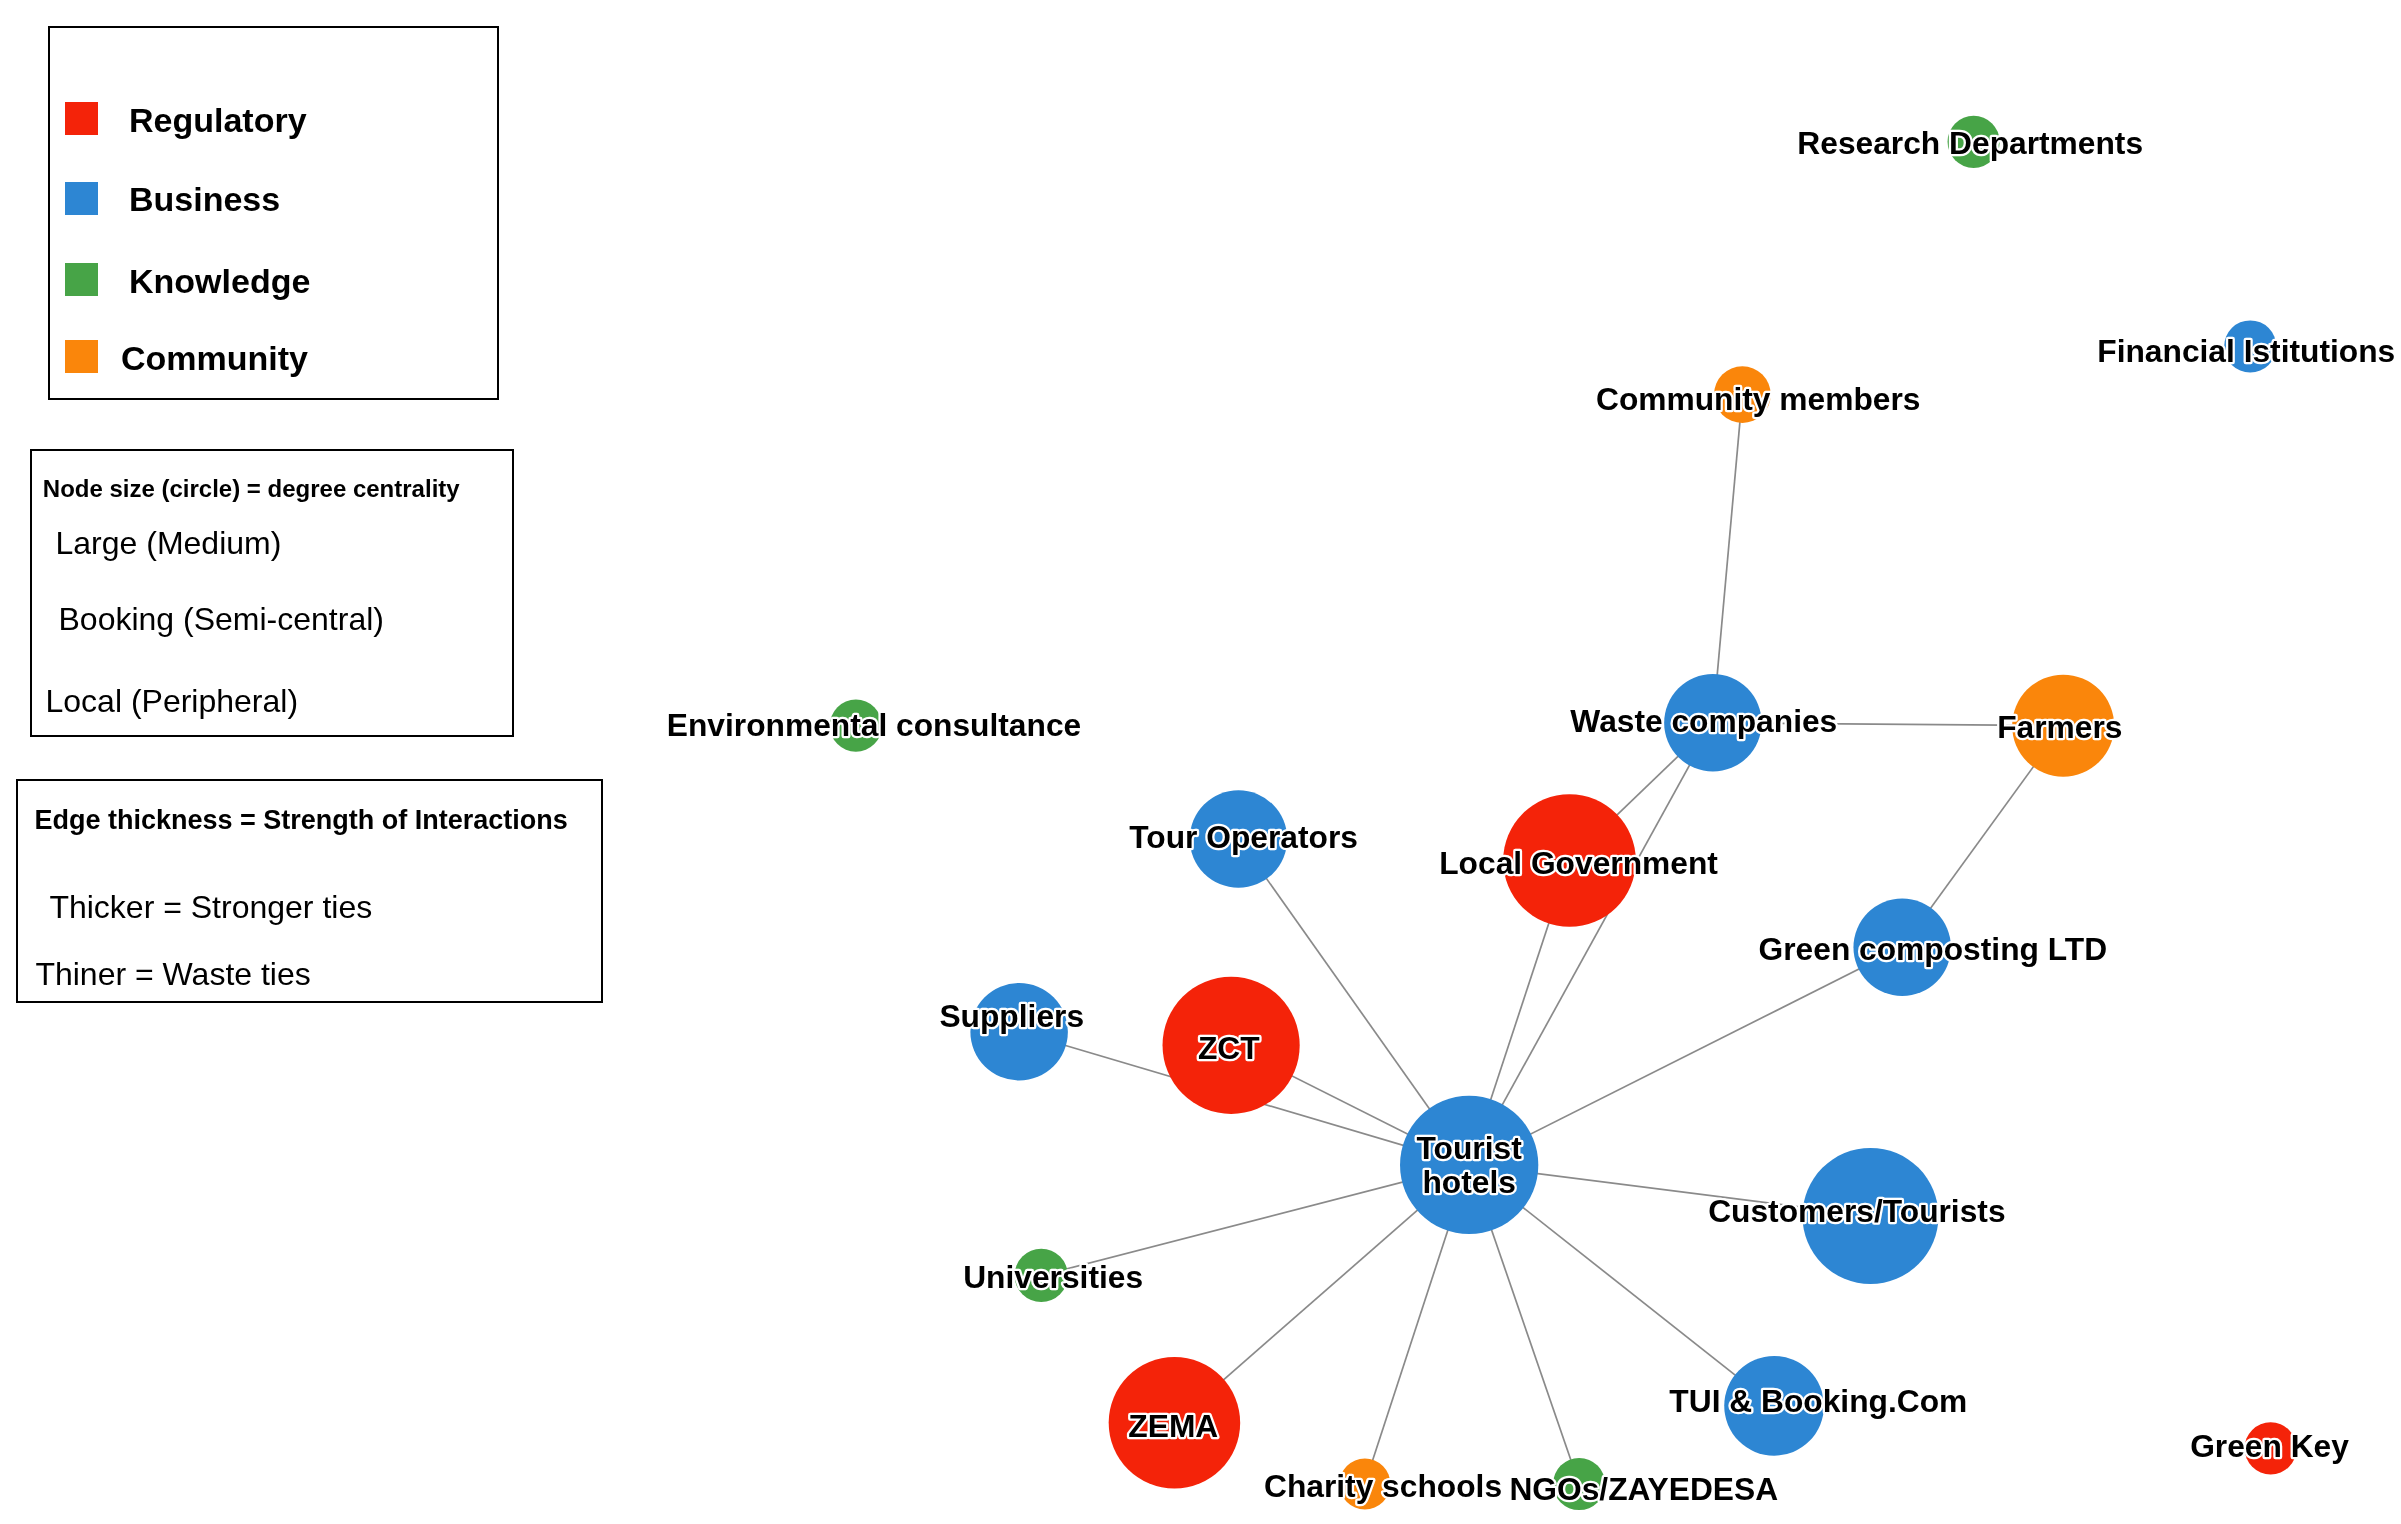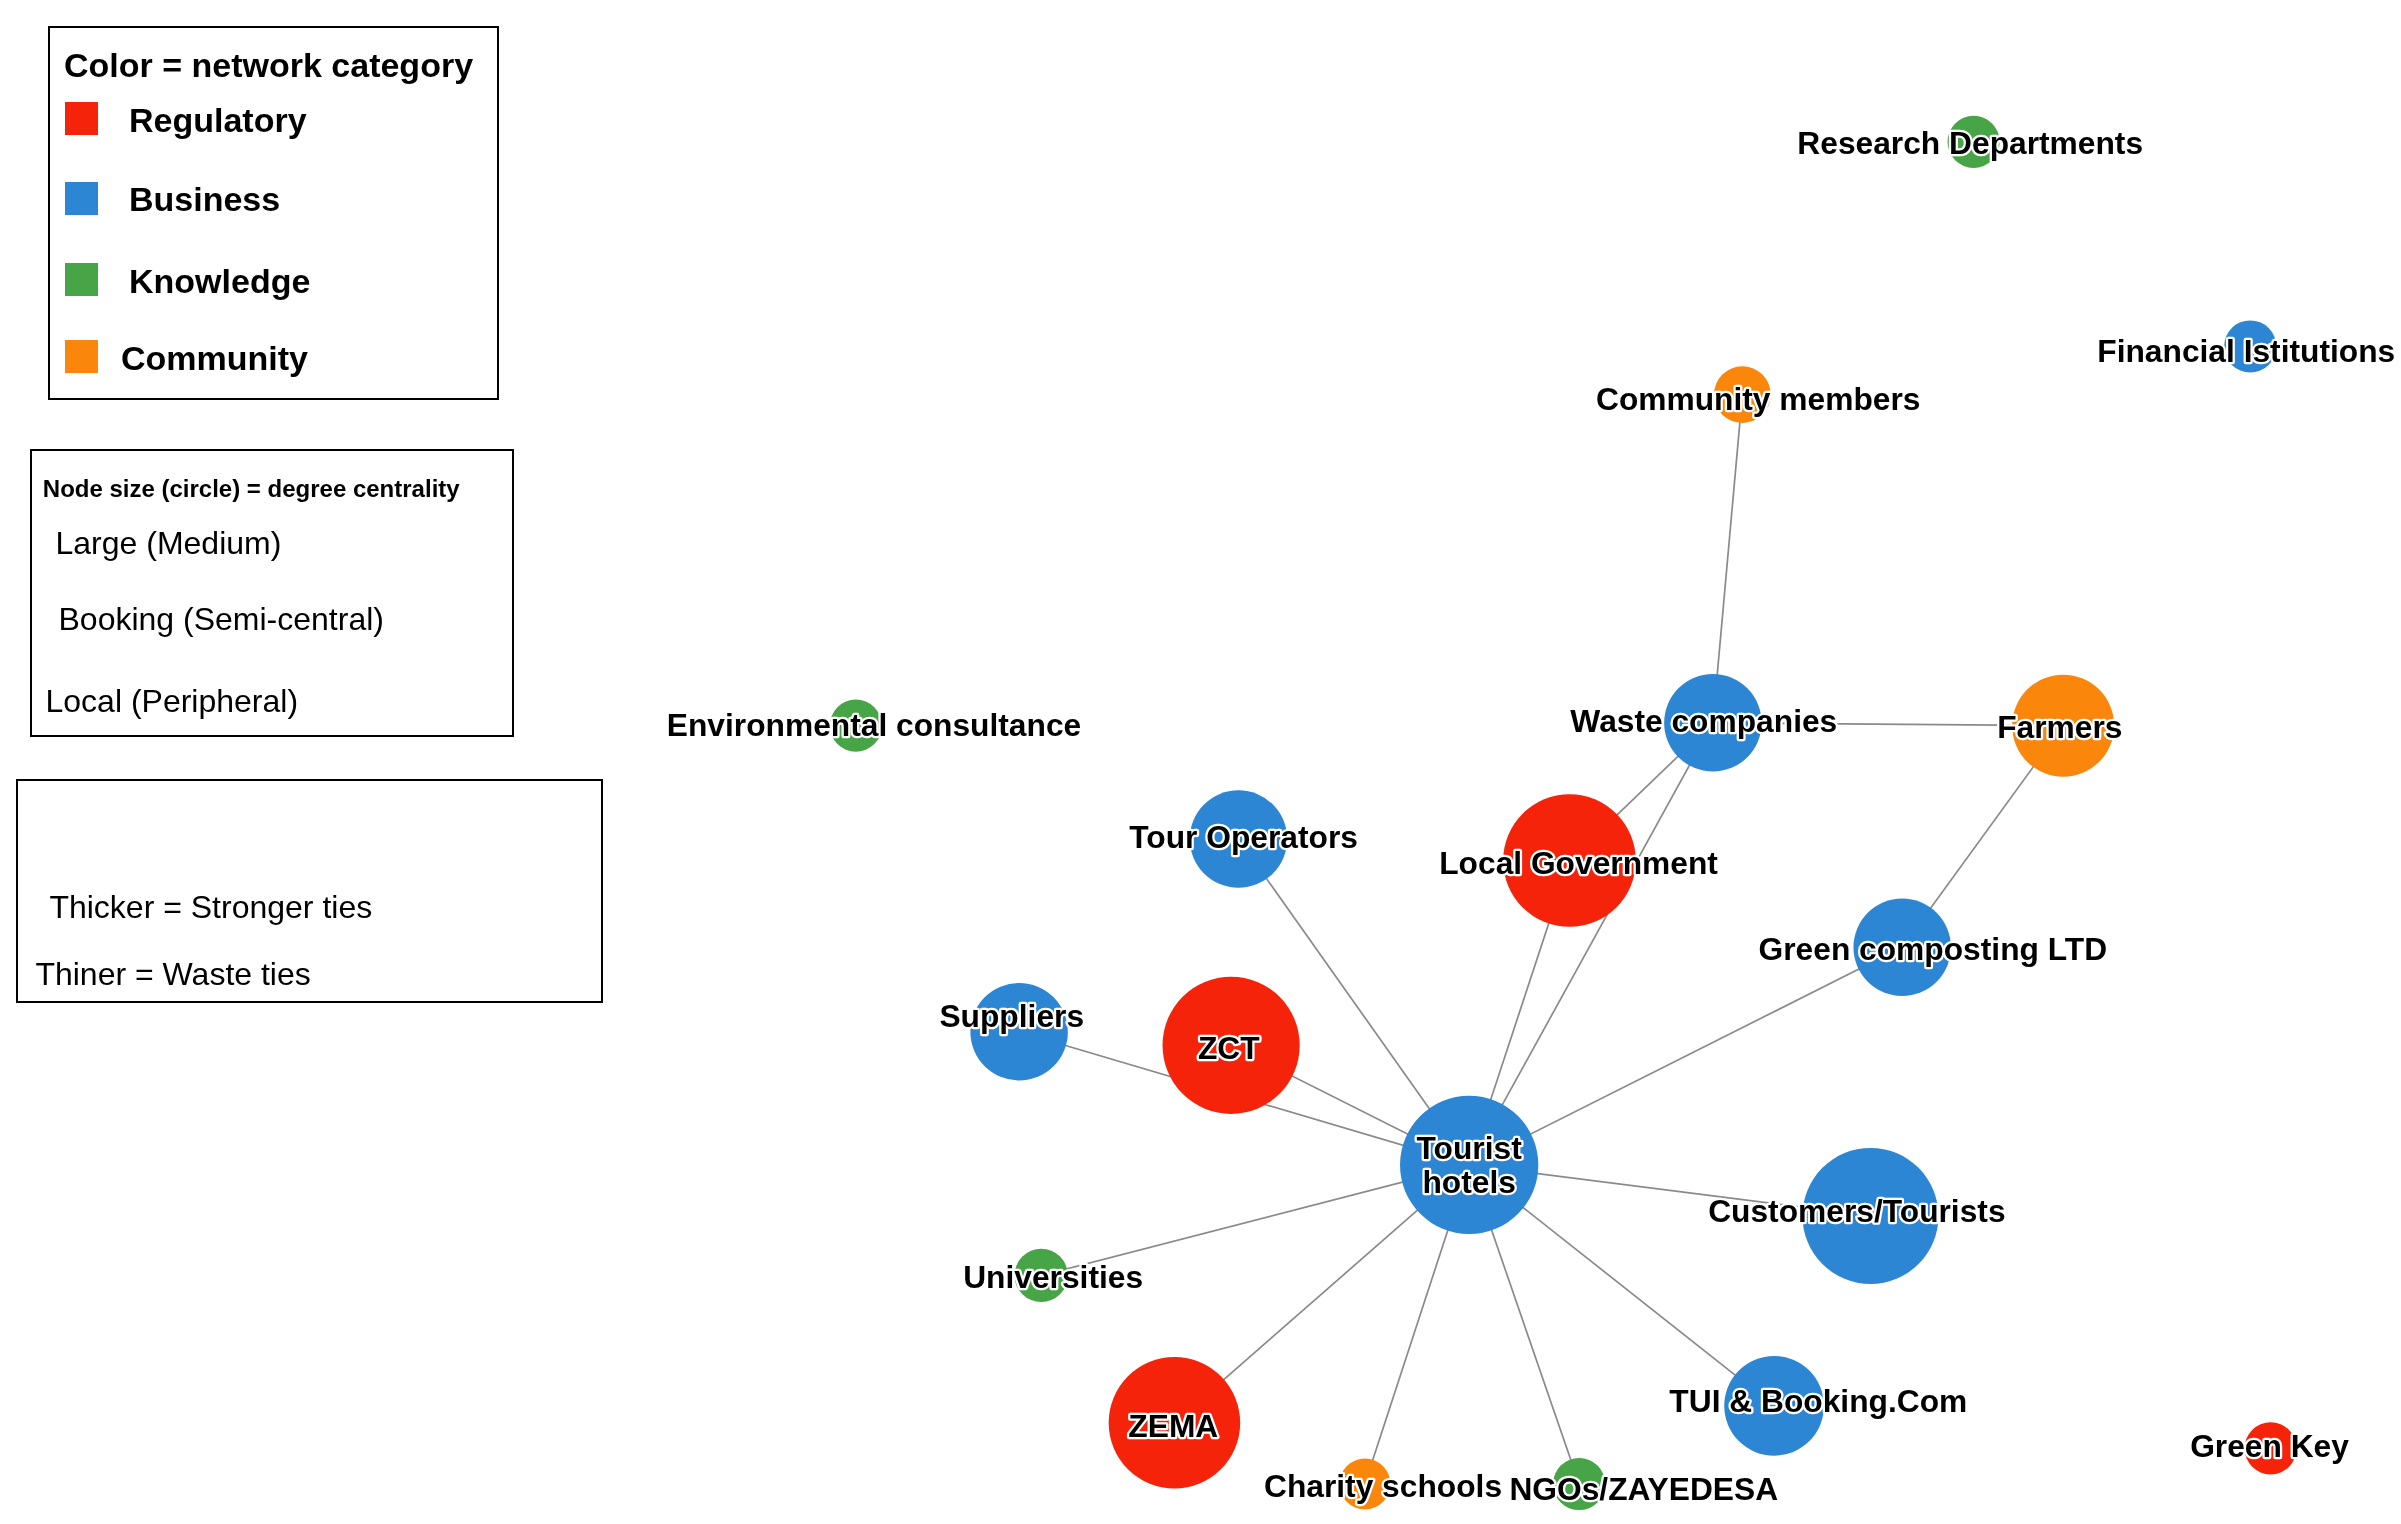--- a/index.html
+++ b/index.html
@@ -125,37 +125,37 @@
       <text x="3276" text-anchor="middle" font-family="&quot;Liberation Sans&quot;, &quot;DejaVu Sans&quot;, sans-serif" font-size="56" font-weight="700" fill="#000000" class="node-label-halo" y="2155.6">Customers/Tourists</text>
       <text x="1858" text-anchor="middle" font-family="&quot;Liberation Sans&quot;, &quot;DejaVu Sans&quot;, sans-serif" font-size="56" font-weight="700" fill="#000000" class="node-label-halo" y="2271.6">Universities</text>
       <text x="3208" text-anchor="middle" font-family="&quot;Liberation Sans&quot;, &quot;DejaVu Sans&quot;, sans-serif" font-size="56" font-weight="700" fill="#000000" class="node-label-halo" y="2491.6">TUI &amp; Booking.Com</text>
       <text x="2070" text-anchor="middle" font-family="&quot;Liberation Sans&quot;, &quot;DejaVu Sans&quot;, sans-serif" font-size="56" font-weight="700" fill="#000000" class="node-label-halo" y="2534.6">ZEMA</text>
       <text x="2440" text-anchor="middle" font-family="&quot;Liberation Sans&quot;, &quot;DejaVu Sans&quot;, sans-serif" font-size="56" font-weight="700" fill="#000000" class="node-label-halo" y="2641.6">Charity schools</text>
       <text x="2900" text-anchor="middle" font-family="&quot;Liberation Sans&quot;, &quot;DejaVu Sans&quot;, sans-serif" font-size="56" font-weight="700" fill="#000000" class="node-label-halo" y="2645.6">NGOs/ZAYEDESA</text>
       <text x="4004" text-anchor="middle" font-family="&quot;Liberation Sans&quot;, &quot;DejaVu Sans&quot;, sans-serif" font-size="56" font-weight="700" fill="#000000" class="node-label-halo" y="2570.6">Green Key</text>
     </svg>
 
   <div class="legend-box" id="legend-color">
-    <div class="legend-title">Color = network category</div>
     <div class="swatch" style="top: 74px; background: rgb(244, 35, 9);"></div>
     <div class="color-item-label" style="top:73px;">Regulatory</div>
     <div class="swatch" style="top: 154px; background: rgb(45, 134, 211);"></div>
     <div class="color-item-label" style="top:152px;">Business</div>
     <div class="swatch" style="top: 235px; background: rgb(71, 164, 71);"></div>
     <div class="color-item-label" style="top:234px;">Knowledge</div>
     <div class="swatch" style="top: 312px; background: rgb(250, 134, 11);"></div>
     <div class="color-item-label" style="top:311px; left:71px;">Community</div>
   </div>
 
   <div class="legend-box" id="legend-size">
     <div class="legend-title">Node size (circle) = degree centrality</div>
     <div class="size-item" style="left:24px; top:74px;">Large (Medium)</div>
     <div class="size-item" style="left:27px; top:150px;">Booking (Semi-central)</div>
     <div class="size-item" style="left:14px; top:232px;">Local (Peripheral)</div>
   </div>
 
   <div class="legend-box" id="legend-edge">
+    <div class="legend-title">Edge thickness = Strength of Interactions</div>
     <div class="edge-item" style="left:31px; top:108px;">Thicker = Stronger ties</div>
     <div class="edge-item" style="left:17px; top:175px;">Thiner = Waste ties</div>
   </div>
 
 </div>
 
 
 </body></html>

